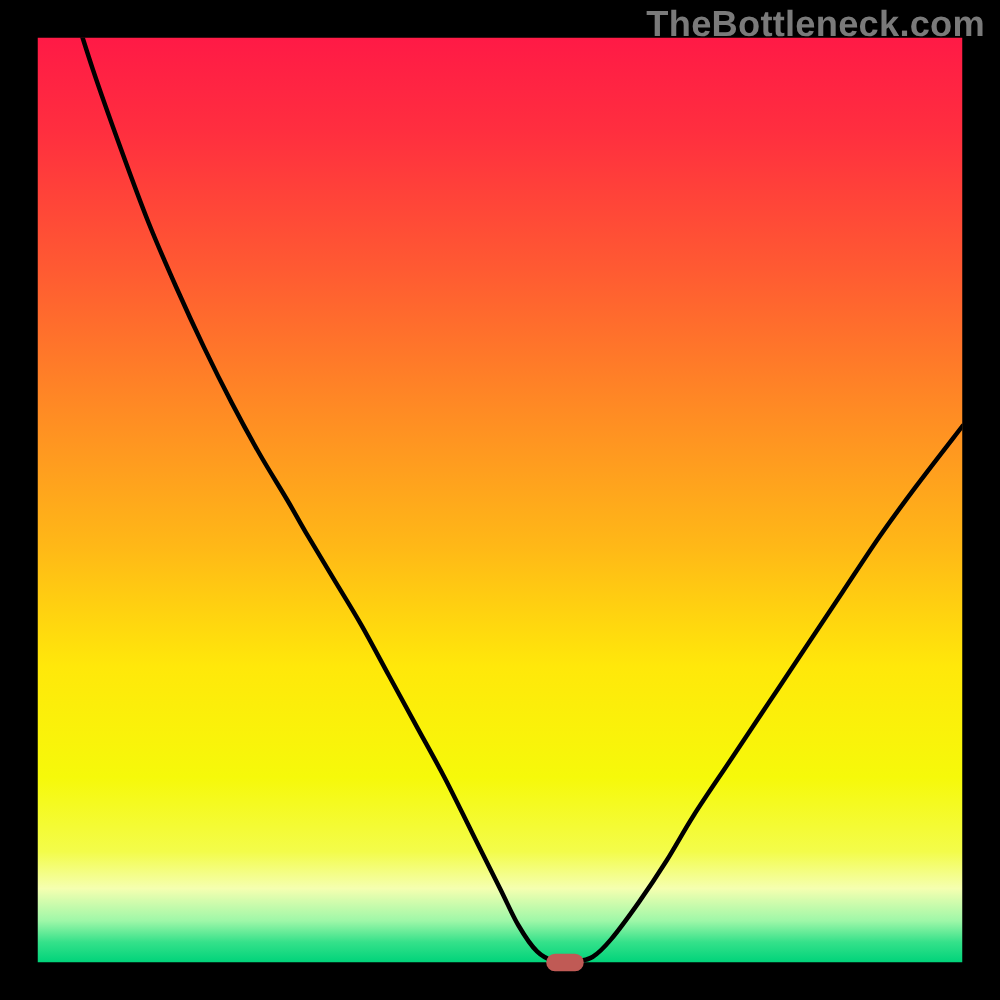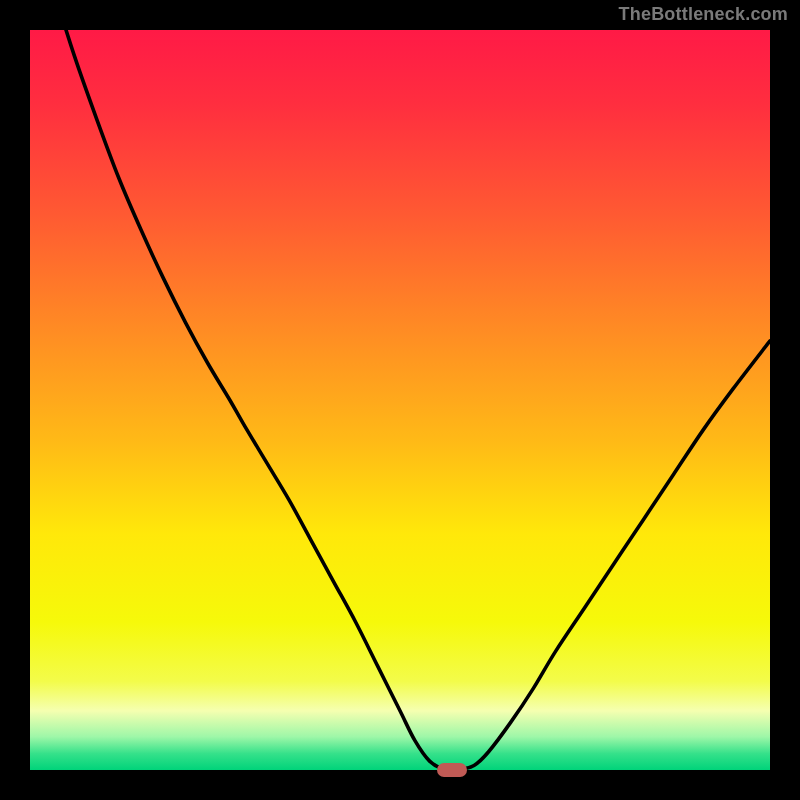--- a/index.html
+++ b/index.html
@@ -14,21 +14,21 @@
     position: relative;
     width: 800px;
     height: 800px;
     background: #000000;
   }
   .watermark {
     position: absolute;
     top: 4px;
     right: 12px;
     font-family: Arial, Helvetica, sans-serif;
-    font-size: 18px;
+    font-size: 29px;
     font-weight: bold;
     color: #7a7a7a;
     letter-spacing: 0.2px;
     z-index: 10;
   }
   svg.plot {
     position: absolute;
     left: 30px;
     top: 30px;
     width: 740px;

